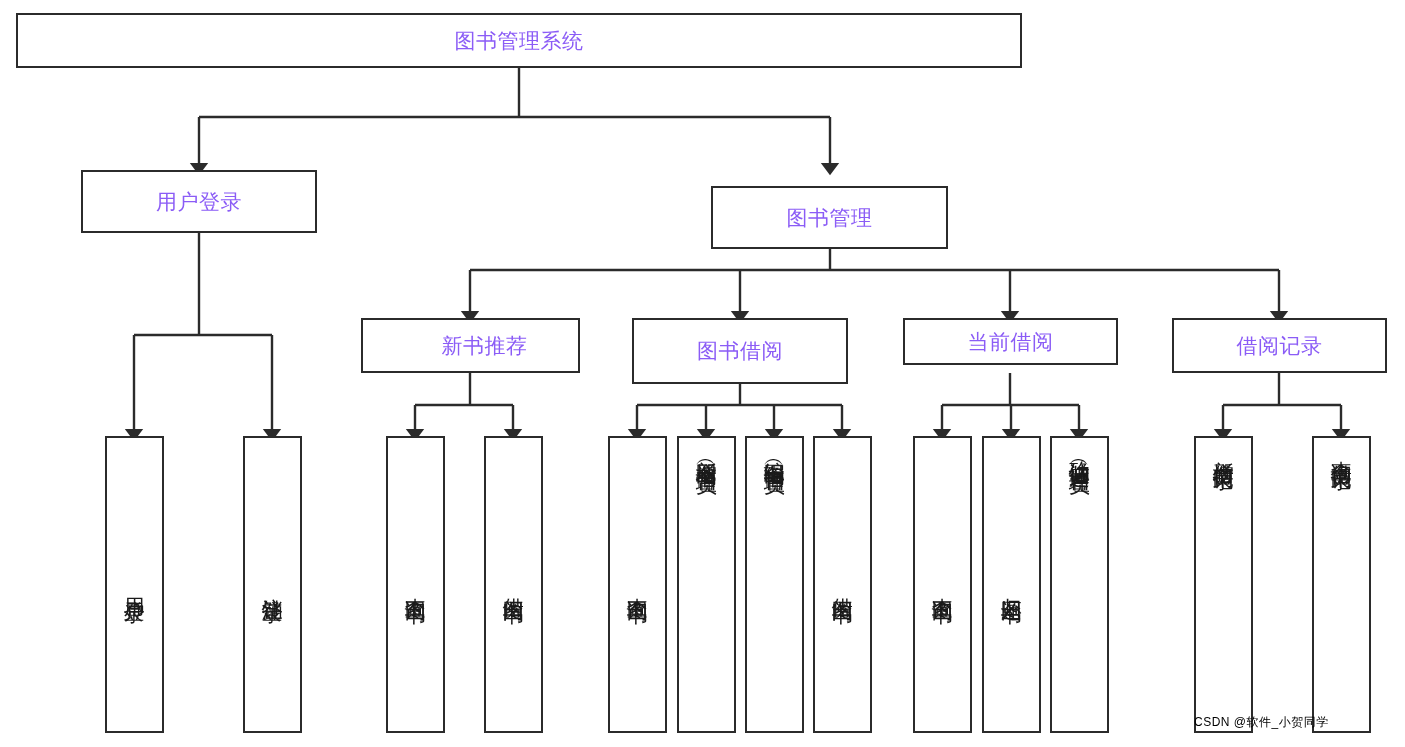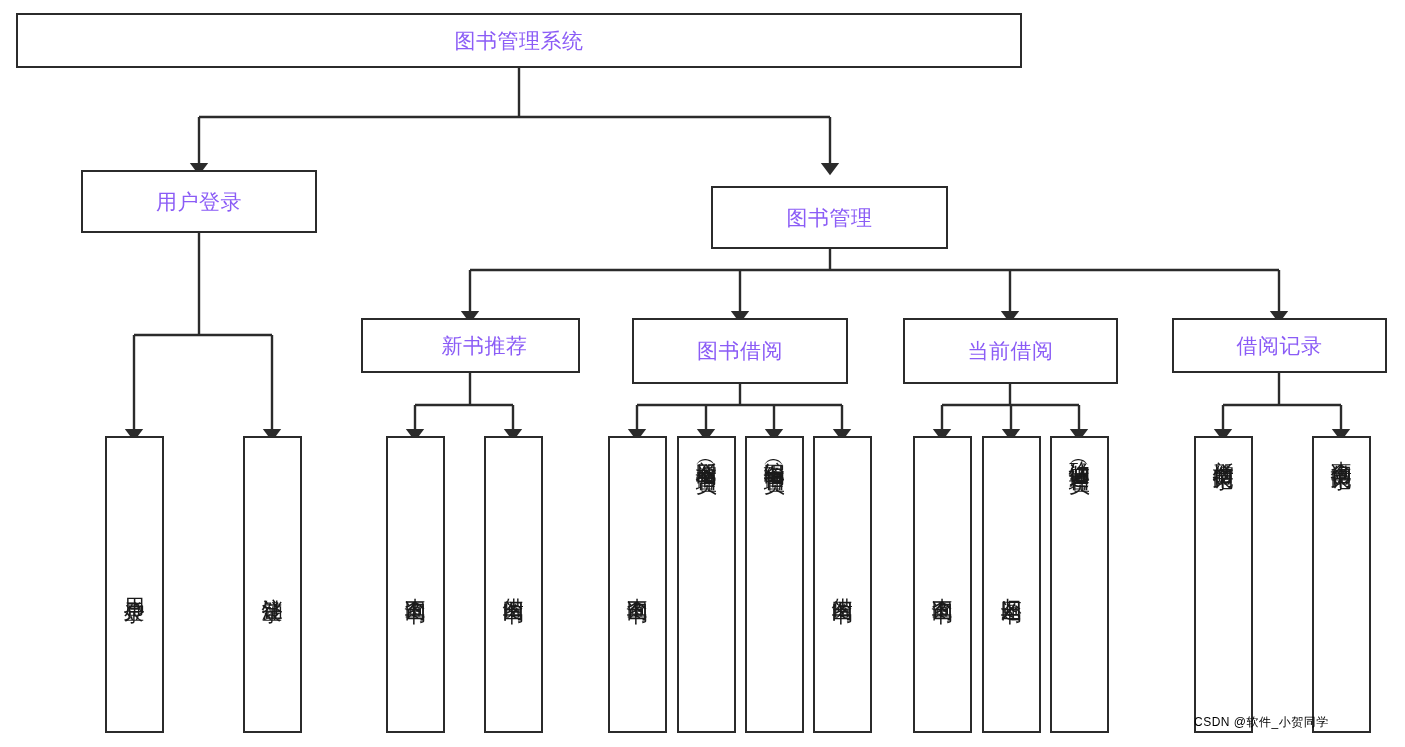--- a/index.html
+++ b/index.html
@@ -127,21 +127,21 @@
       </div>
       <div class="node-box horizontal" style="left: 711px; top: 170px; width: 237px; height: 63px; margin-top: 16px;">
         <span class="node-label">图书管理</span>
       </div>
       <div class="node-box horizontal" style="left: 361px; top: 318px; width: 219px; height: 55px; padding-left: 28px;">
         <span class="node-label">新书推荐</span>
       </div>
       <div class="node-box horizontal" style="left: 632px; top: 318px; width: 216px; height: 66px;">
         <span class="node-label">图书借阅</span>
       </div>
-      <div class="node-box horizontal" style="left: 903px; top: 318px; width: 215px; height: 66px;">
+      <div class="node-box horizontal" style="left: 903px; top: 318px; width: 215px; height: 47px;">
         <span class="node-label">当前借阅</span>
       </div>
       <div class="node-box horizontal" style="left: 1172px; top: 318px; width: 215px; height: 55px;">
         <span class="node-label">借阅记录</span>
       </div>
       <div class="node-box vertical center-v" style="left: 105px; top: 436px; width: 59px; height: 297px;">
         <span class="node-label">用户登录</span>
       </div>
       <div class="node-box vertical center-v" style="left: 243px; top: 436px; width: 59px; height: 297px;">
         <span class="node-label">注销登录</span>

